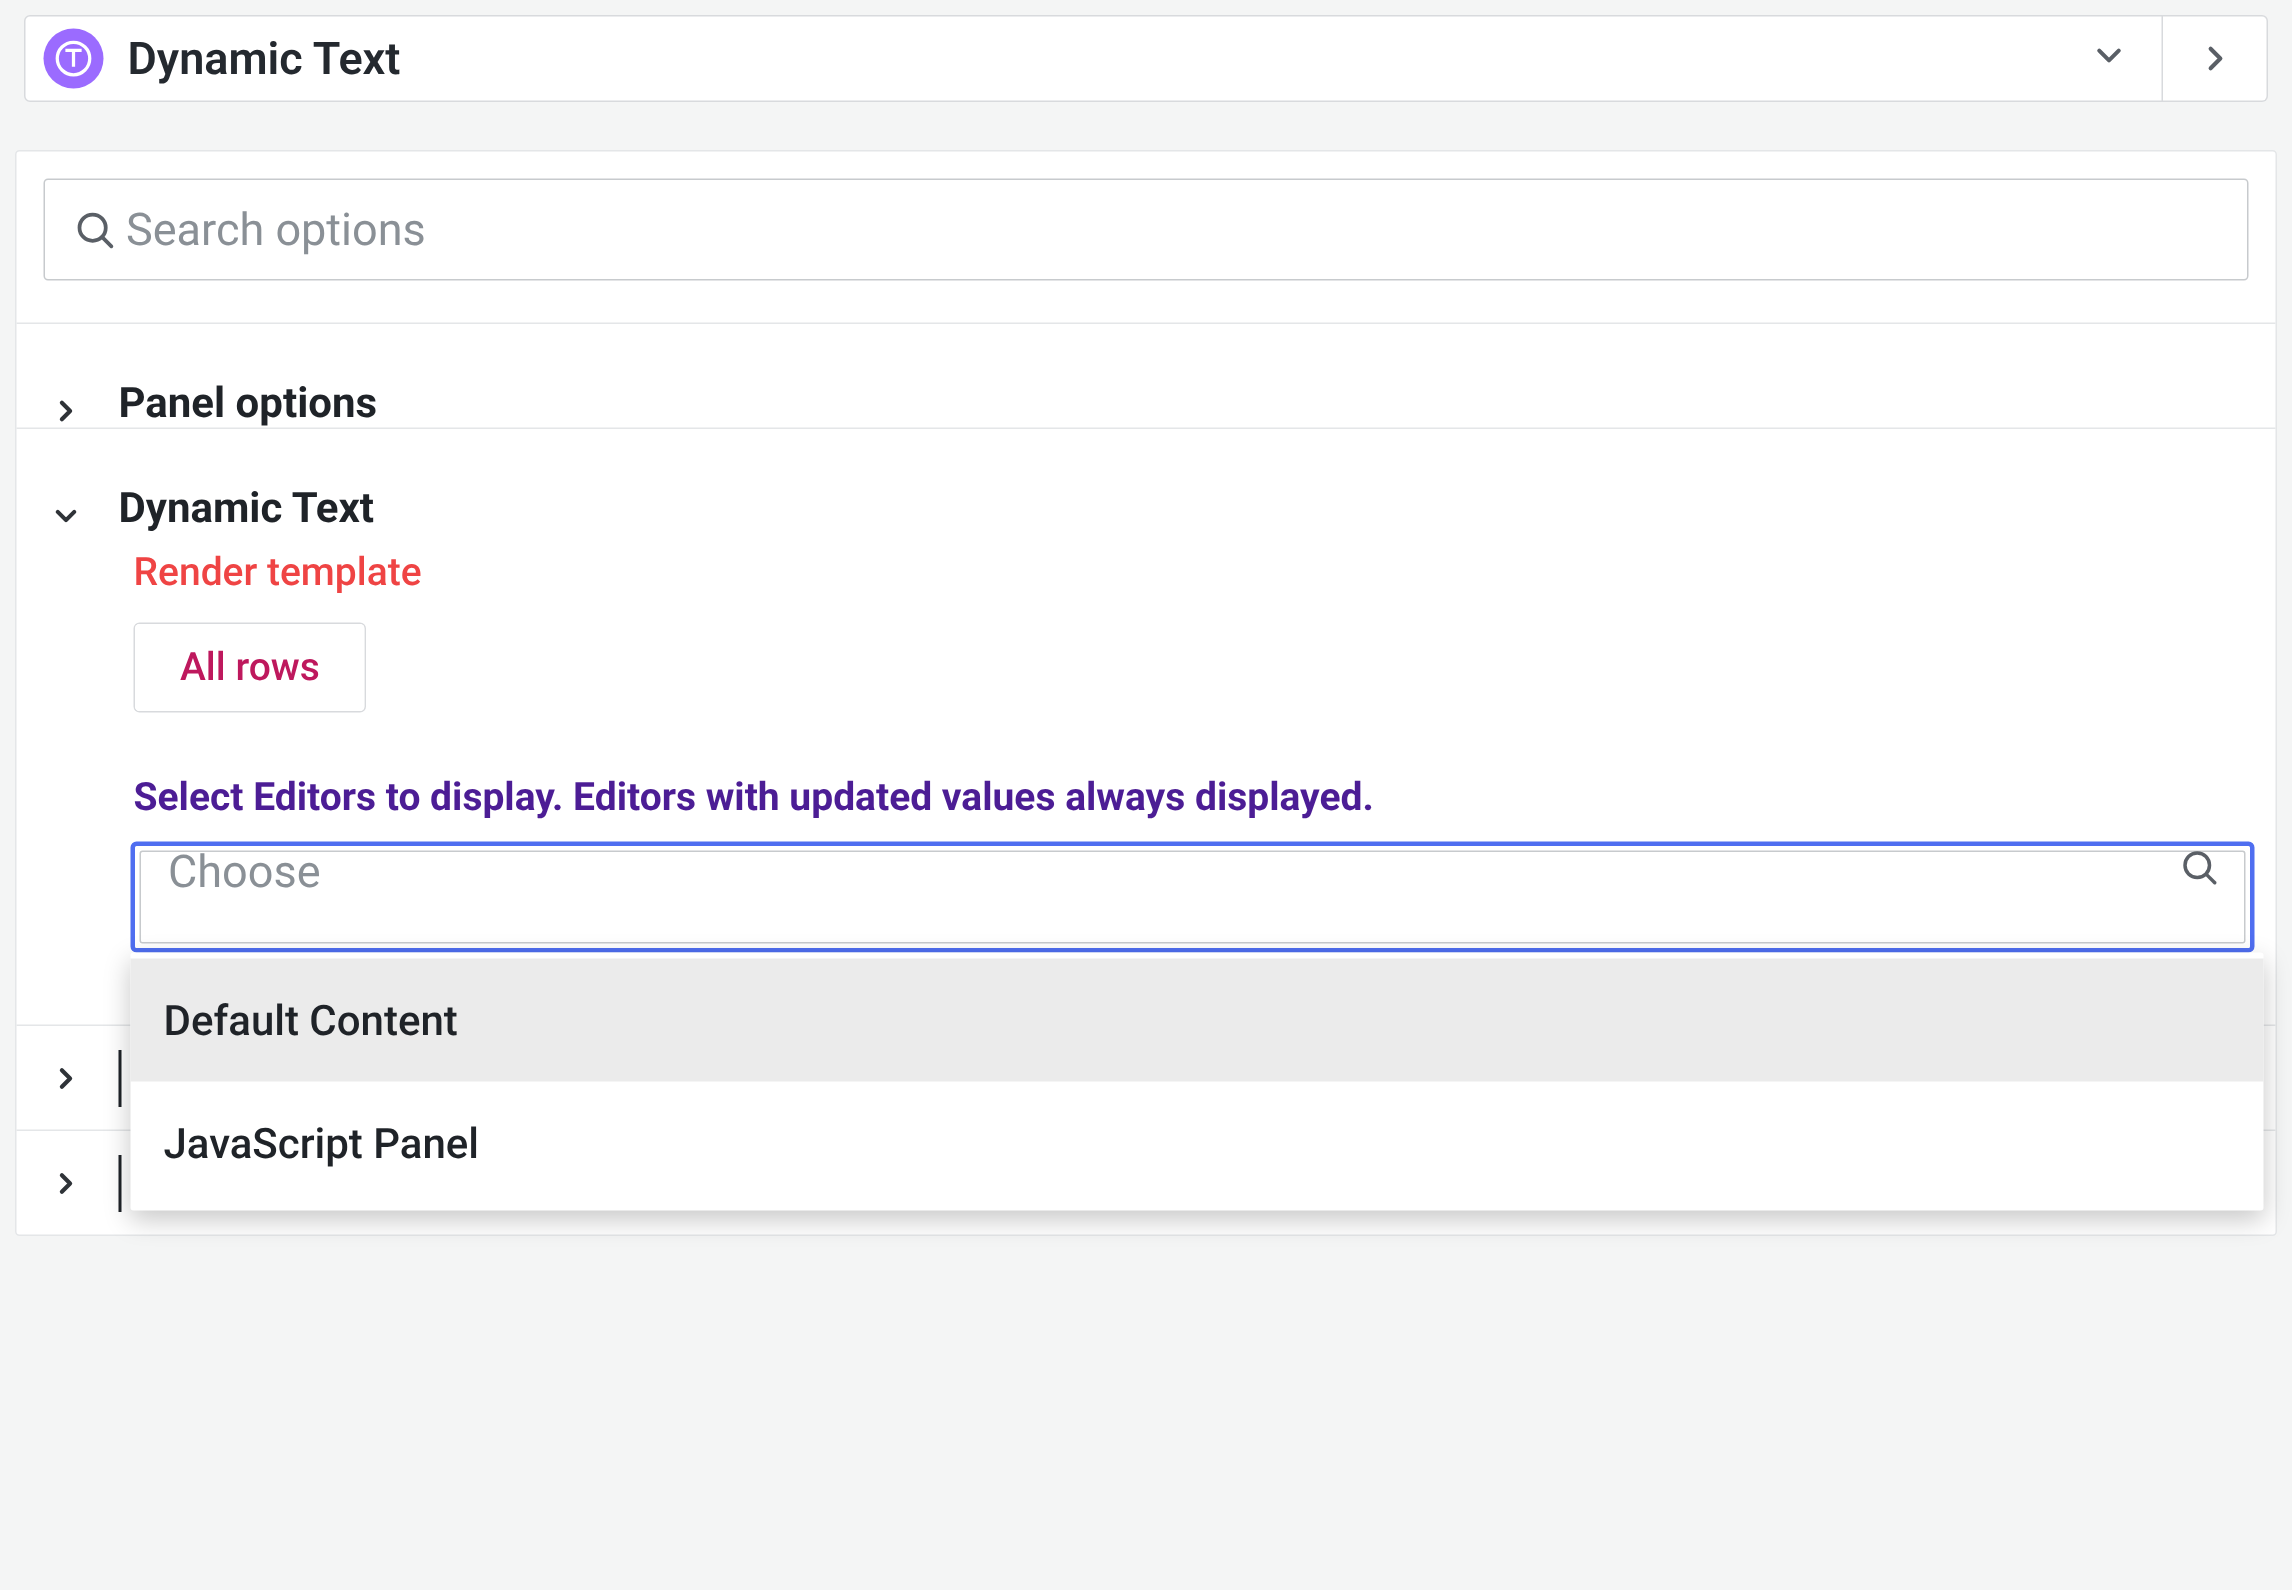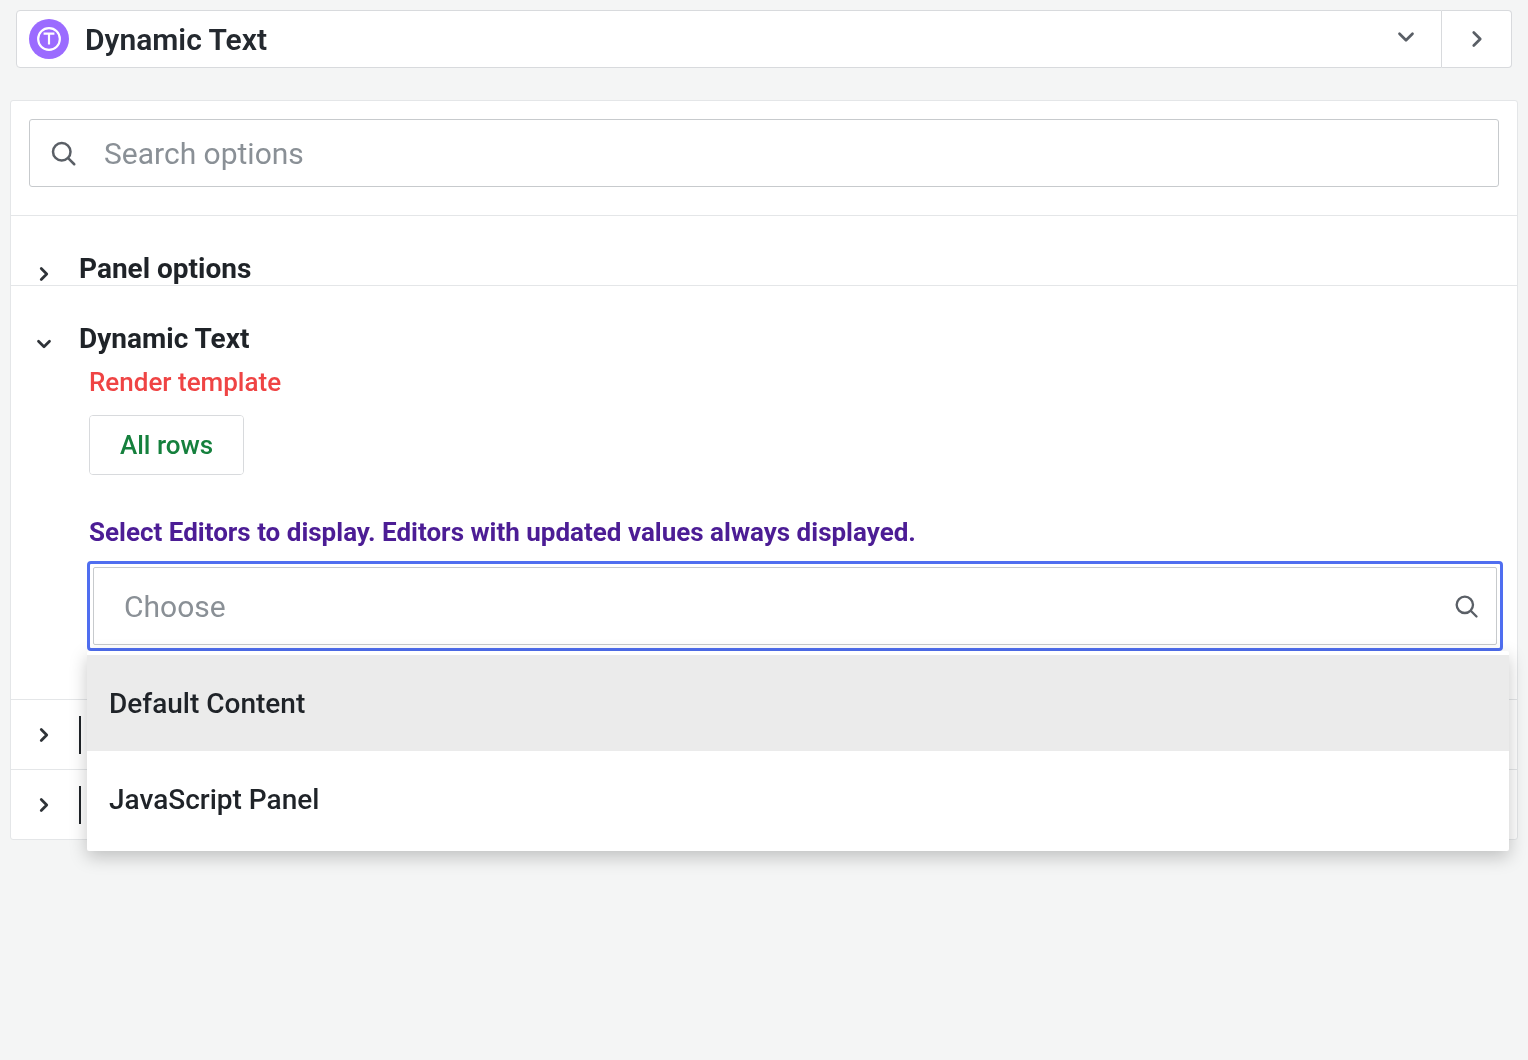--- a/index.html
+++ b/index.html
@@ -74,21 +74,21 @@
     position: relative;
   }
 
   
   .search-wrap {
     padding: 18px 18px 28px 18px;
   }
   .search-input {
     display: flex;
     align-items: center;
-    gap: 26px;
+    gap: 6px;
     border: 1px solid #c7cacd;
     border-radius: 3px;
     height: 68px;
     padding: 0 18px;
     color: #8a9096;
   }
   .search-input svg { width: 30px; height: 30px; color: #5a5f66; }
   .search-placeholder {
     font-size: 30px;
     color: #8a9096;
@@ -132,21 +132,21 @@
     display: inline-flex;
     border: 1px solid #d8dadd;
     border-radius: 4px;
     overflow: hidden;
     margin-bottom: 42px;
   }
   .segmented .seg {
     padding: 14px 30px;
     font-size: 26px;
     font-weight: 500;
-    color: #15803d;
+    color: #be185d;
     background: #ffffff;
   }
   .segmented .seg.active {
     background: #efefef;
     color: #1f2328;
     font-weight: 600;
   }
   .segmented .seg + .seg { border-left: 1px solid #d8dadd; }
 
   .help-text {
@@ -157,26 +157,25 @@
   }
 
   
   .combo-wrap {
     position: relative;
     margin-left: -2px;
     margin-right: -6px;
   }
   .combo {
     display: flex;
-    align-items: center;
     justify-content: space-between;
     border: 3px solid #4f6ef0;
     border-radius: 4px;
-    height: 90px;
-    padding: 0 20px 0 34px;
+    height: 74px;
+    padding: 0 20px 0 22px;
     background: #fff;
   }
   .combo-inner {
     position: absolute;
     inset: 6px;
     border: 1px solid #c7cacd;
     border-radius: 2px;
     pointer-events: none;
   }
   .combo-placeholder {
@@ -190,21 +189,21 @@
     left: 0;
     right: -6px;
     top: 100%;
     background: #ffffff;
     border-radius: 2px;
     box-shadow: 0 6px 18px rgba(0,0,0,0.22);
     z-index: 50;
     padding: 4px 0;
   }
   .dd-item {
-    height: 96px;
+    height: 82px;
     display: flex;
     align-items: center;
     padding: 0 22px;
     font-size: 28px;
     font-weight: 500;
     color: #1f2328;
   }
   .dd-item.hover { background: #ebebeb; }
 
   

